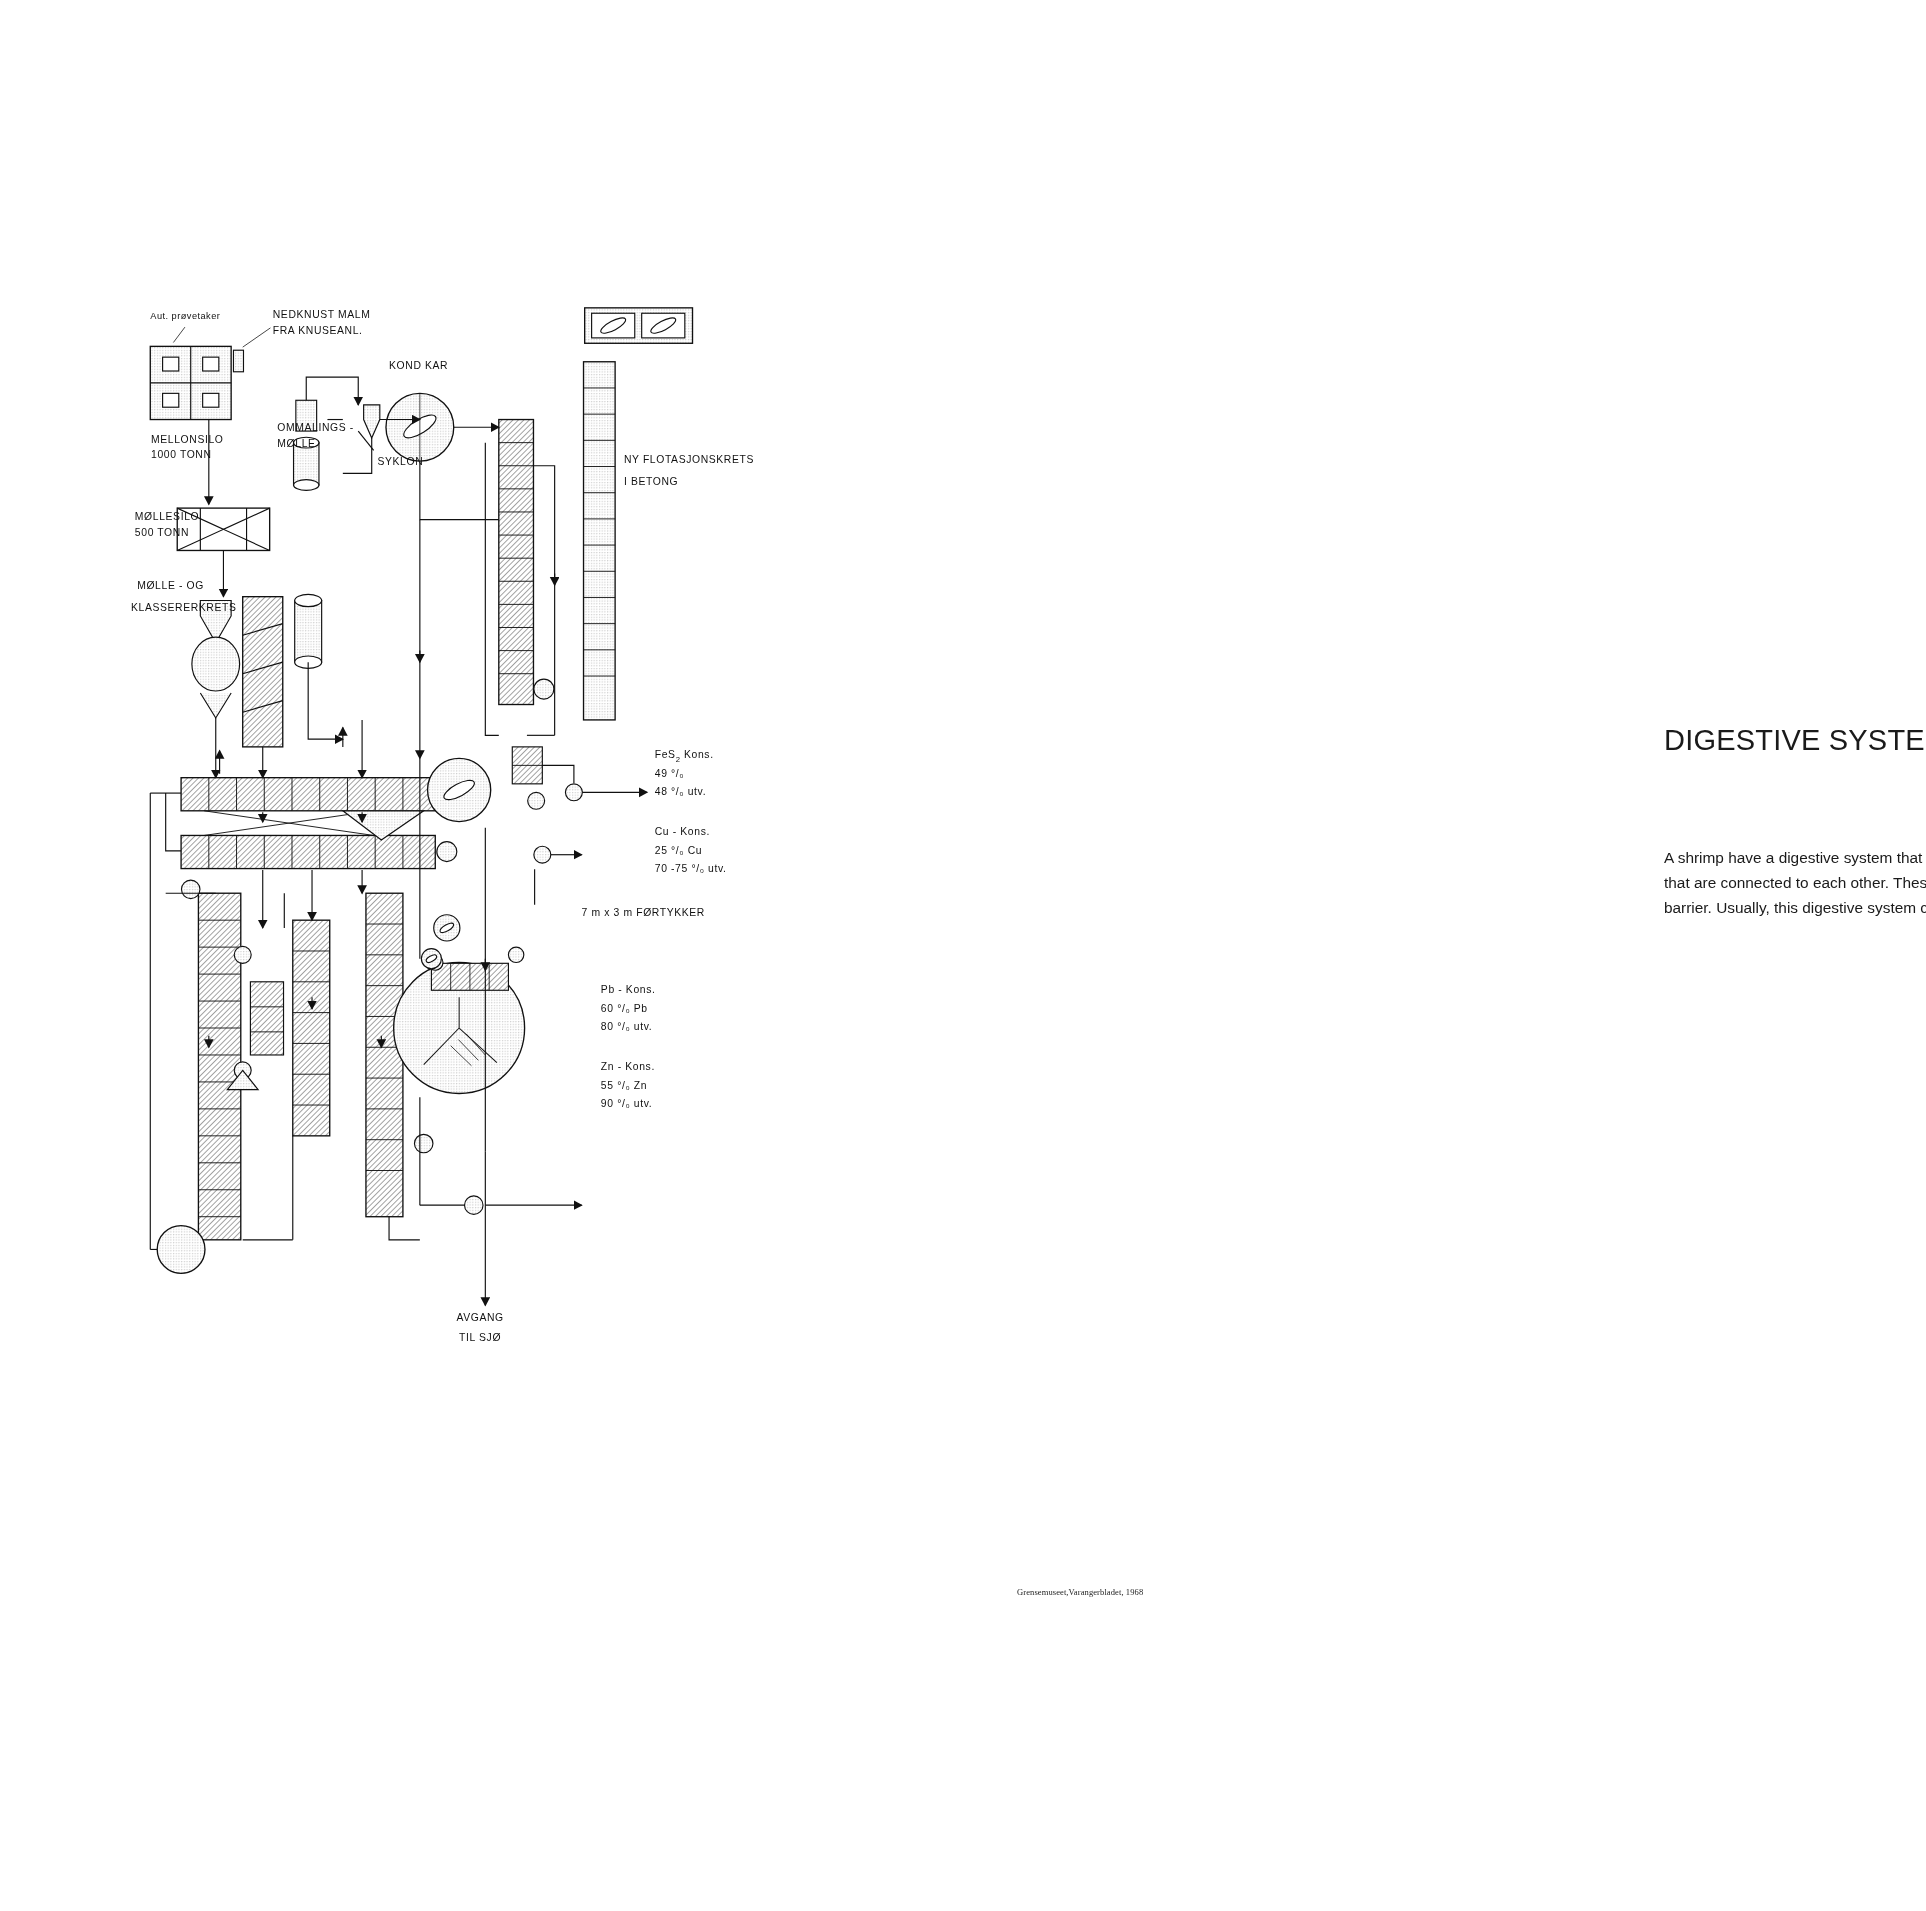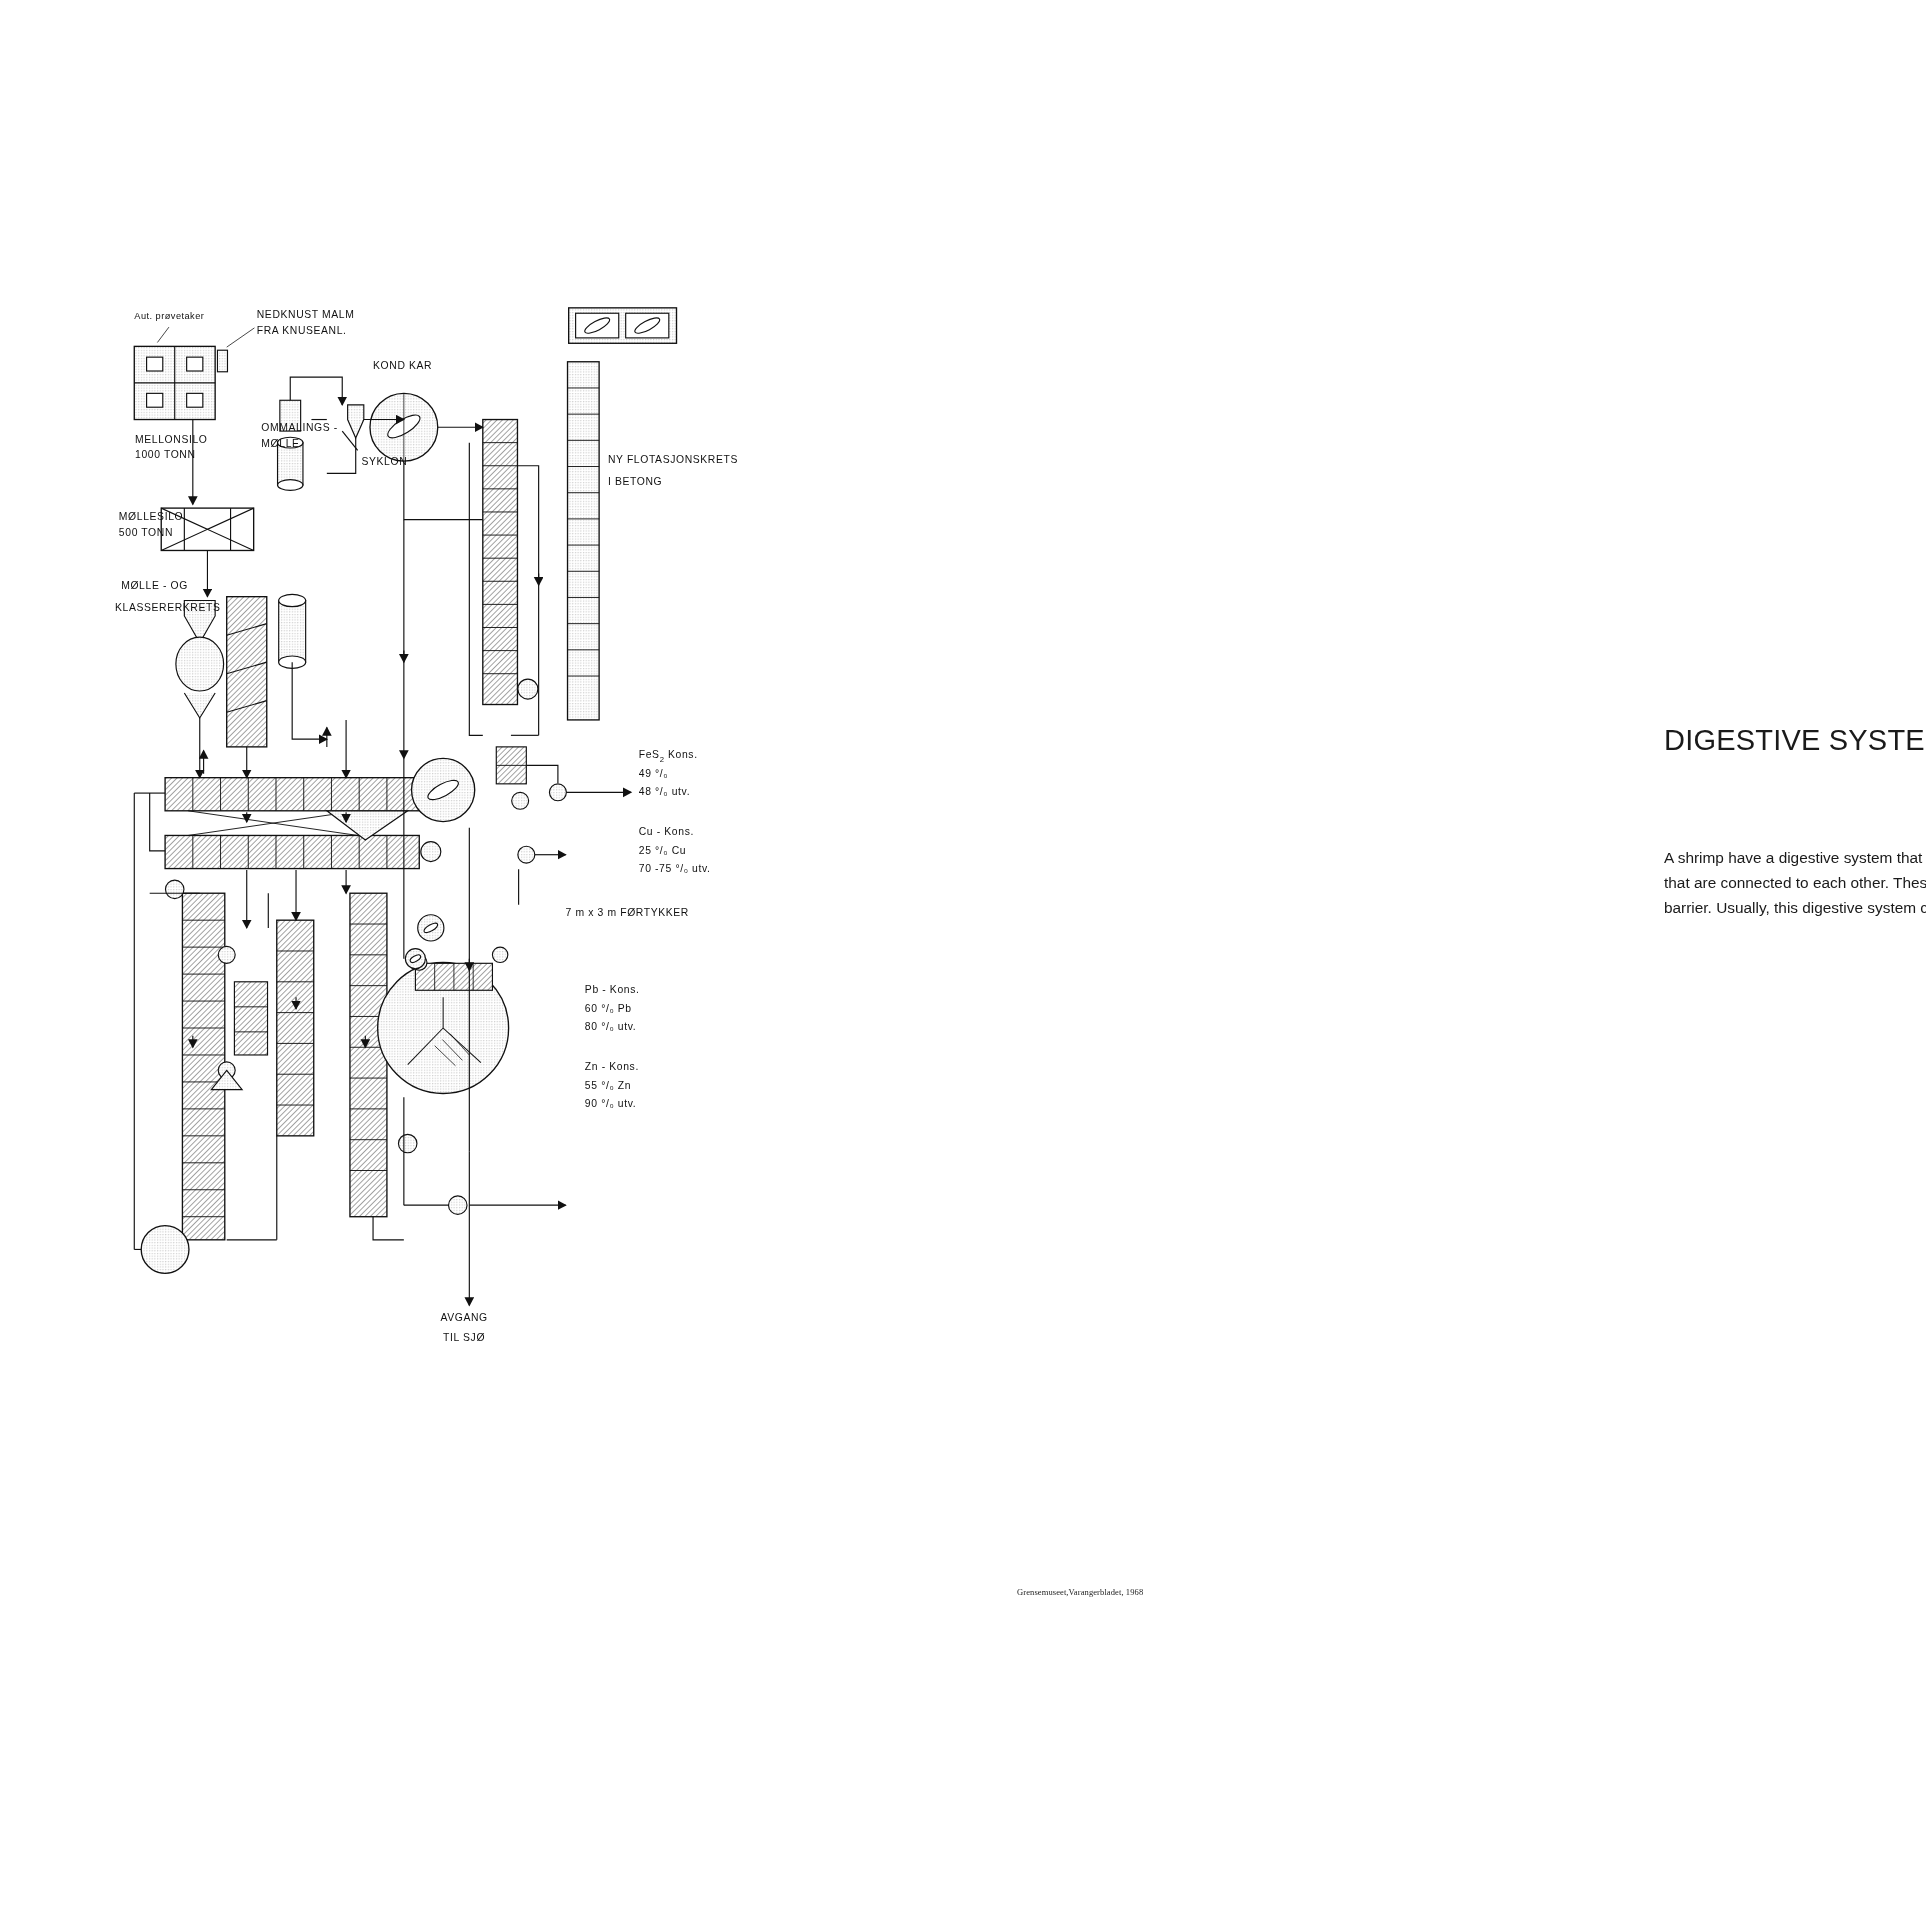--- a/index.html
+++ b/index.html
@@ -43,21 +43,21 @@
     line-height: 1.62;
     color: #1a1a1a;
     margin: 0;
     max-width: 740px;
     font-family: "Liberation Sans", sans-serif;
   }
 
   
   #figure {
     position: absolute;
-    left: 111px;
+    left: 127px;
     top: 304px;
     width: 1225px;
     height: 1371px;
   }
   #figure svg {
     display: block;
     width: 100%;
     height: 100%;
   }
   #figure-credit {

